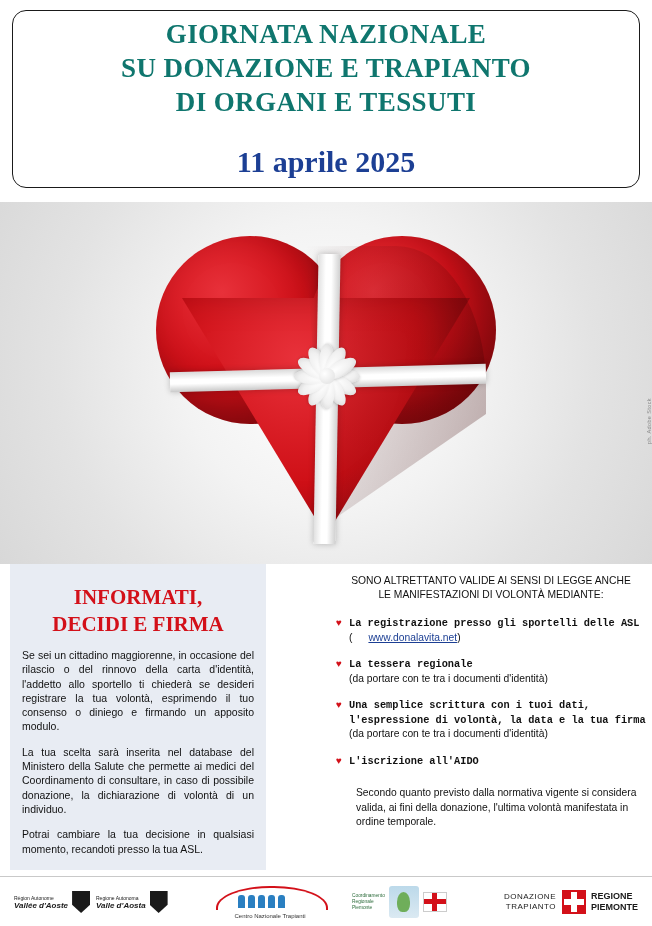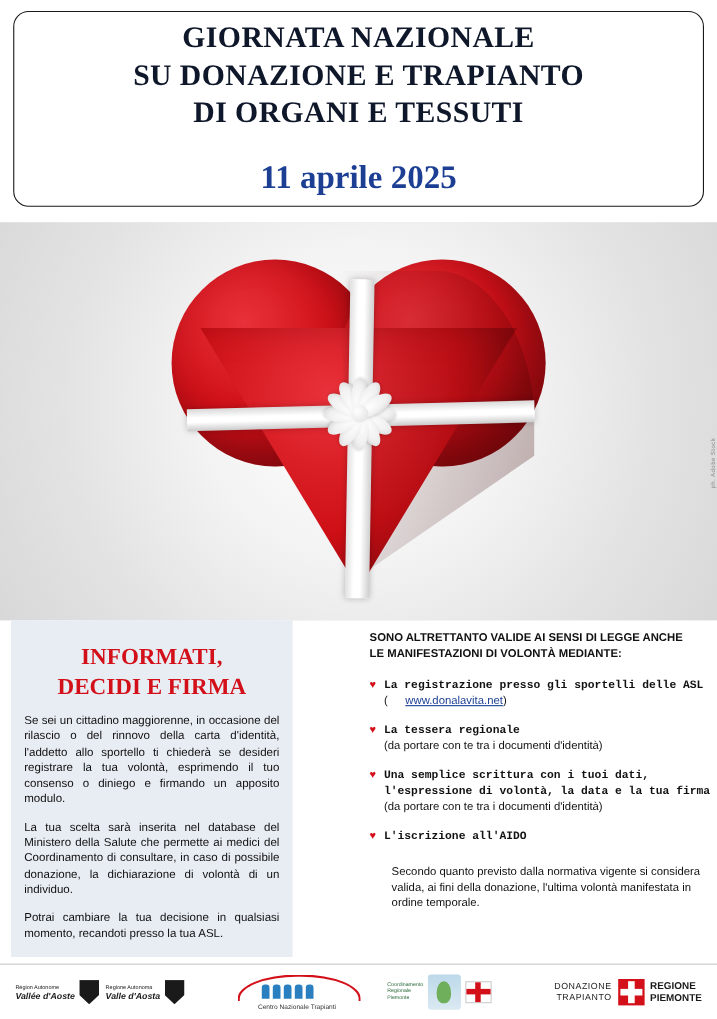--- a/index.html
+++ b/index.html
@@ -33,21 +33,21 @@
     box-sizing: border-box;
     background: #ffffff;
     display: flex;
     flex-direction: column;
     align-items: center;
     justify-content: center;
   }
   .header-line {
     font-family: "Liberation Serif", serif;
     font-weight: bold;
-    color: #0f172a;
+    color: #0f766e;
     font-size: 27px;
     letter-spacing: 0.4px;
     line-height: 34px;
     text-align: center;
     white-space: nowrap;
   }
   .header-date {
     font-family: "Liberation Serif", serif;
     font-weight: bold;
     color: #1c3f94;
@@ -219,22 +219,23 @@
   }
 
   .col-right {
     position: absolute;
     left: 336px;
     top: 0;
     width: 310px;
   }
   .right-head {
     font-size: 10.3px;
-    font-weight: bold;
+    font-weight: normal;
     color: #111111;
+    text-align: center;
     line-height: 14px;
     margin: 10px 0 14px 0;
   }
   .bullet-row {
     display: flex;
     align-items: flex-start;
     margin-bottom: 12px;
   }
   .bullet-heart {
     color: #d31019;

